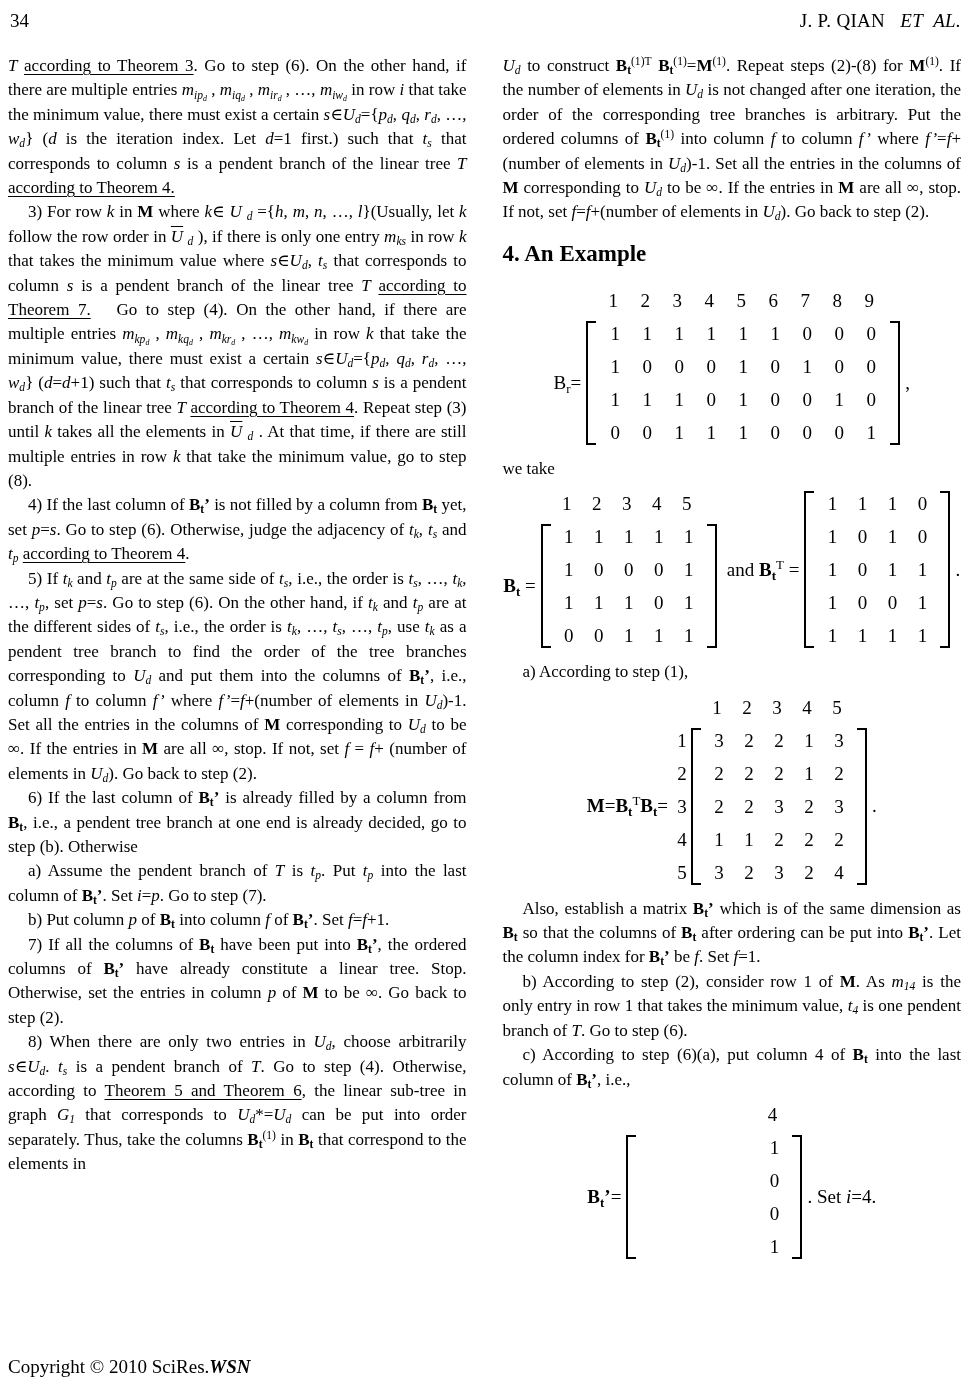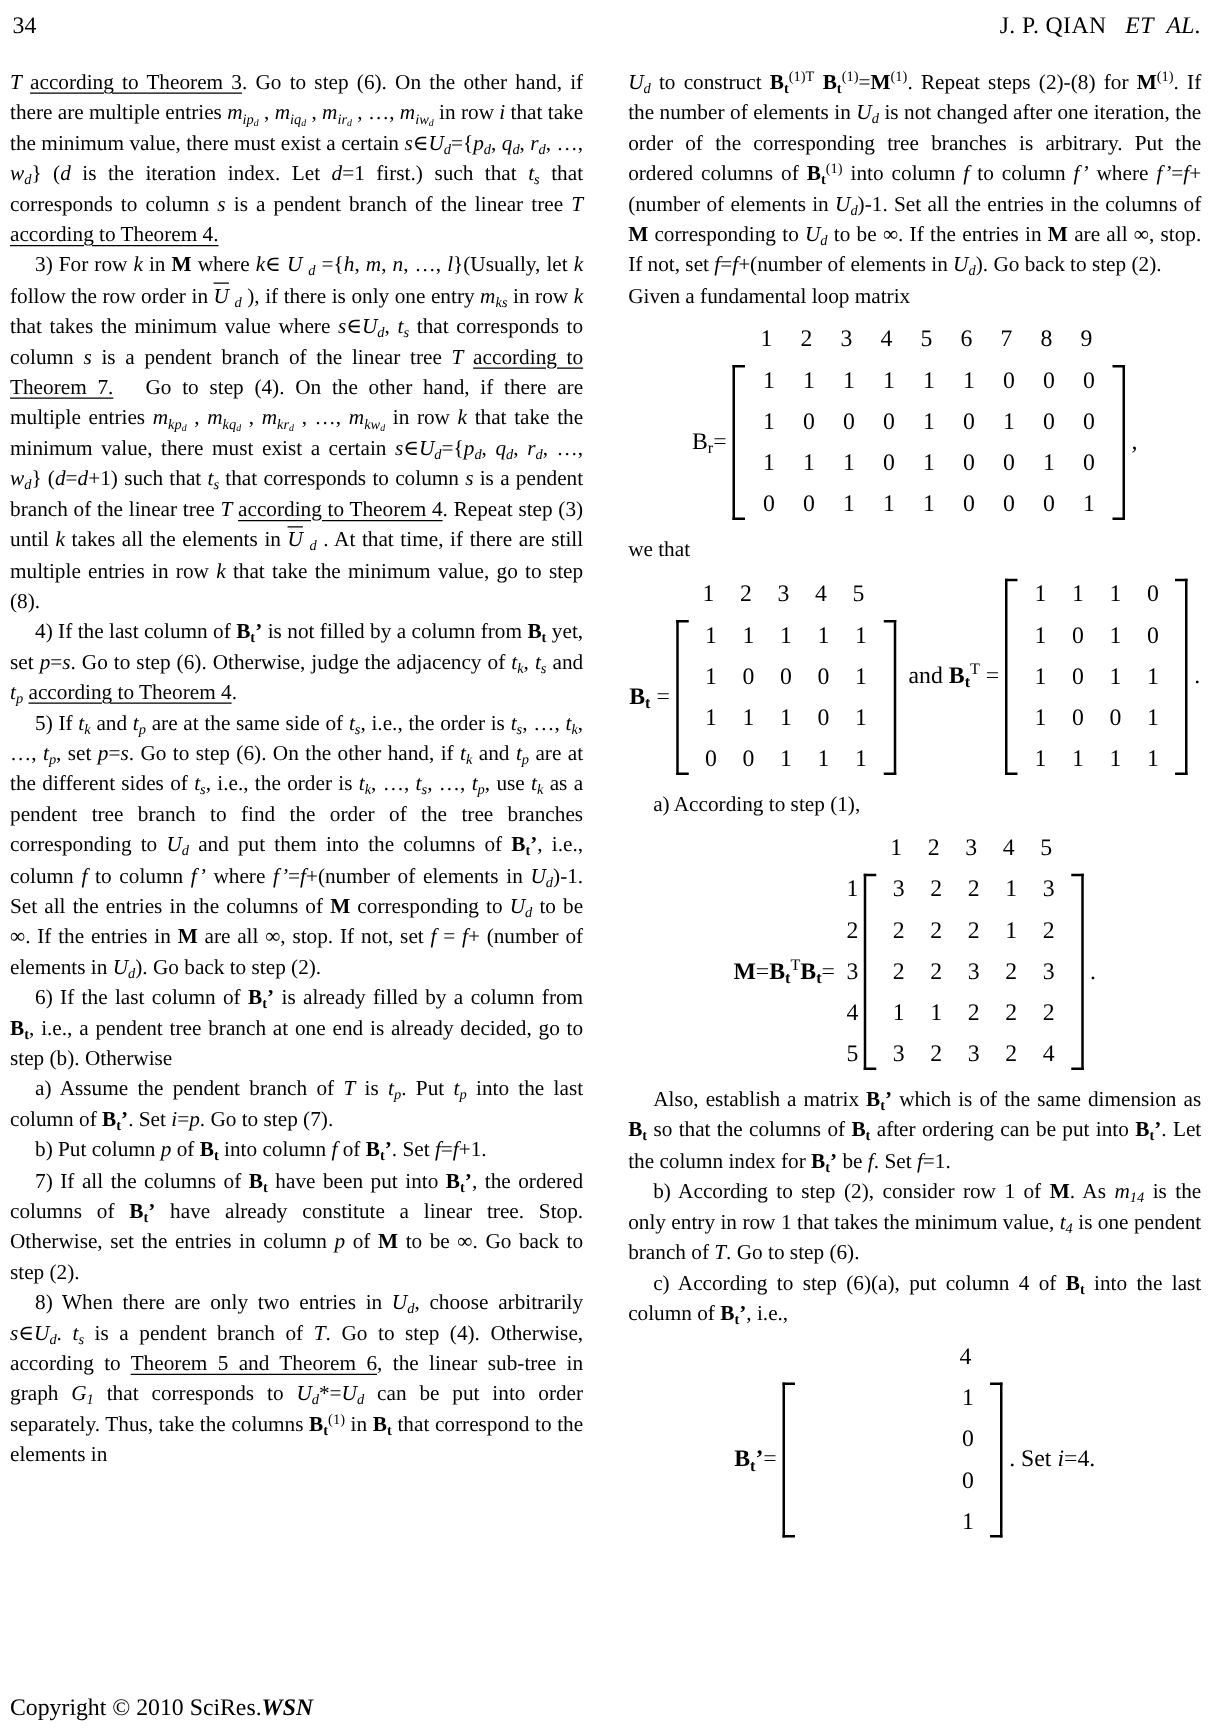--- a/index.html
+++ b/index.html
@@ -61,21 +61,21 @@
       <p class="bp ind">5) If <i>t<sub>k</sub></i> and <i>t<sub>p</sub></i> are at the same side of <i>t<sub>s</sub></i>, i.e., the order is <i>t<sub>s</sub></i>, …, <i>t<sub>k</sub></i>, …, <i>t<sub>p</sub></i>, set <i>p</i>=<i>s</i>. Go to step (6). On the other hand, if <i>t<sub>k</sub></i> and <i>t<sub>p</sub></i> are at the different sides of <i>t<sub>s</sub></i>, i.e., the order is <i>t<sub>k</sub></i>, …, <i>t<sub>s</sub></i>, …, <i>t<sub>p</sub></i>, use <i>t<sub>k</sub></i> as a pendent tree branch to find the order of the tree branches corresponding to <i>U<sub>d</sub></i> and put them into the columns of <b>B<sub>t</sub>’</b>, i.e., column <i>f</i> to column <i>f’</i> where <i>f’</i>=<i>f</i>+(number of elements in <i>U<sub>d</sub></i>)-1. Set all the entries in the columns of <b>M</b> corresponding to <i>U<sub>d</sub></i> to be ∞. If the entries in <b>M</b> are all ∞, stop. If not, set <i>f</i> = <i>f</i>+ (number of elements in <i>U<sub>d</sub></i>). Go back to step (2).</p>
       <p class="bp ind">6) If the last column of <b>B<sub>t</sub>’</b> is already filled by a column from <b>B<sub>t</sub></b>, i.e., a pendent tree branch at one end is already decided, go to step (b). Otherwise</p>
       <p class="bp ind">a) Assume the pendent branch of <i>T</i> is <i>t<sub>p</sub></i>. Put <i>t<sub>p</sub></i> into the last column of <b>B<sub>t</sub>’</b>. Set <i>i</i>=<i>p</i>. Go to step (7).</p>
       <p class="bp ind">b) Put column <i>p</i> of <b>B<sub>t</sub></b> into column <i>f</i> of <b>B<sub>t</sub>’</b>. Set <i>f</i>=<i>f</i>+1.</p>
       <p class="bp ind">7) If all the columns of <b>B<sub>t</sub></b> have been put into <b>B<sub>t</sub>’</b>, the ordered columns of <b>B<sub>t</sub>’</b> have already constitute a linear tree. Stop. Otherwise, set the entries in column <i>p</i> of <b>M</b> to be ∞. Go back to step (2).</p>
       <p class="bp ind">8) When there are only two entries in <i>U<sub>d</sub></i>, choose arbitrarily <i>s</i>∈<i>U<sub>d</sub></i>. <i>t<sub>s</sub></i> is a pendent branch of <i>T</i>. Go to step (4). Otherwise, according to <u>Theorem 5 and Theorem 6</u>, the linear sub-tree in graph <i>G<sub>1</sub></i> that corresponds to <i>U<sub>d</sub></i>*=<i>U<sub>d</sub></i> can be put into order separately. Thus, take the columns <b>B<sub>t</sub></b><sup>(1)</sup> in <b>B<sub>t</sub></b> that correspond to the elements in</p>
     </div>
 
     <div class="col">
       <p class="bp"><i>U<sub>d</sub></i> to construct <b>B<sub>t</sub></b><sup>(1)T</sup> <b>B<sub>t</sub></b><sup>(1)</sup>=<b>M</b><sup>(1)</sup>. Repeat steps (2)-(8) for <b>M</b><sup>(1)</sup>. If the number of elements in <i>U<sub>d</sub></i> is not changed after one iteration, the order of the corresponding tree branches is arbitrary. Put the ordered columns of <b>B<sub>t</sub></b><sup>(1)</sup> into column <i>f</i> to column <i>f’</i> where <i>f’</i>=<i>f</i>+(number of elements in <i>U<sub>d</sub></i>)-1. Set all the entries in the columns of <b>M</b> corresponding to <i>U<sub>d</sub></i> to be ∞. If the entries in <b>M</b> are all ∞, stop. If not, set <i>f</i>=<i>f</i>+(number of elements in <i>U<sub>d</sub></i>). Go back to step (2).</p>
-      <p class="bp">Given a fundamental loop matrix</p>
+      <h2 class="sec">4. An Example</h2>
       <div class="mrow">
         <span class="mxwrap">
             <span class="mx-top">
               <span class="mx-ghost">B<sub>r</sub>=</span>
               <span class="mx-bkpad"></span>
               <span class="mx-grid" style="grid-template-columns:repeat(9,32px)">
                 <span class="mx-cell">1</span>
                 <span class="mx-cell">2</span>
                 <span class="mx-cell">3</span>
                 <span class="mx-cell">4</span>
@@ -125,21 +125,21 @@
                 <span class="mx-cell">0</span>
                 <span class="mx-cell">0</span>
                 <span class="mx-cell">0</span>
                 <span class="mx-cell">1</span>
               </span>
               <span class="mx-bk mx-bk-r"></span>
               <span class="mx-suffix">,</span>
             </span>
           </span>
       </div>
-      <p class="bp">we that</p>
+      <p class="bp">we take</p>
       <div class="mrow">
         <span class="mxwrap">
             <span class="mx-top">
               <span class="mx-ghost"><b>B<sub>t</sub></b> =</span>
               <span class="mx-bkpad"></span>
               <span class="mx-grid" style="grid-template-columns:repeat(5,30px)">
                 <span class="mx-cell">1</span>
                 <span class="mx-cell">2</span>
                 <span class="mx-cell">3</span>
                 <span class="mx-cell">4</span>

